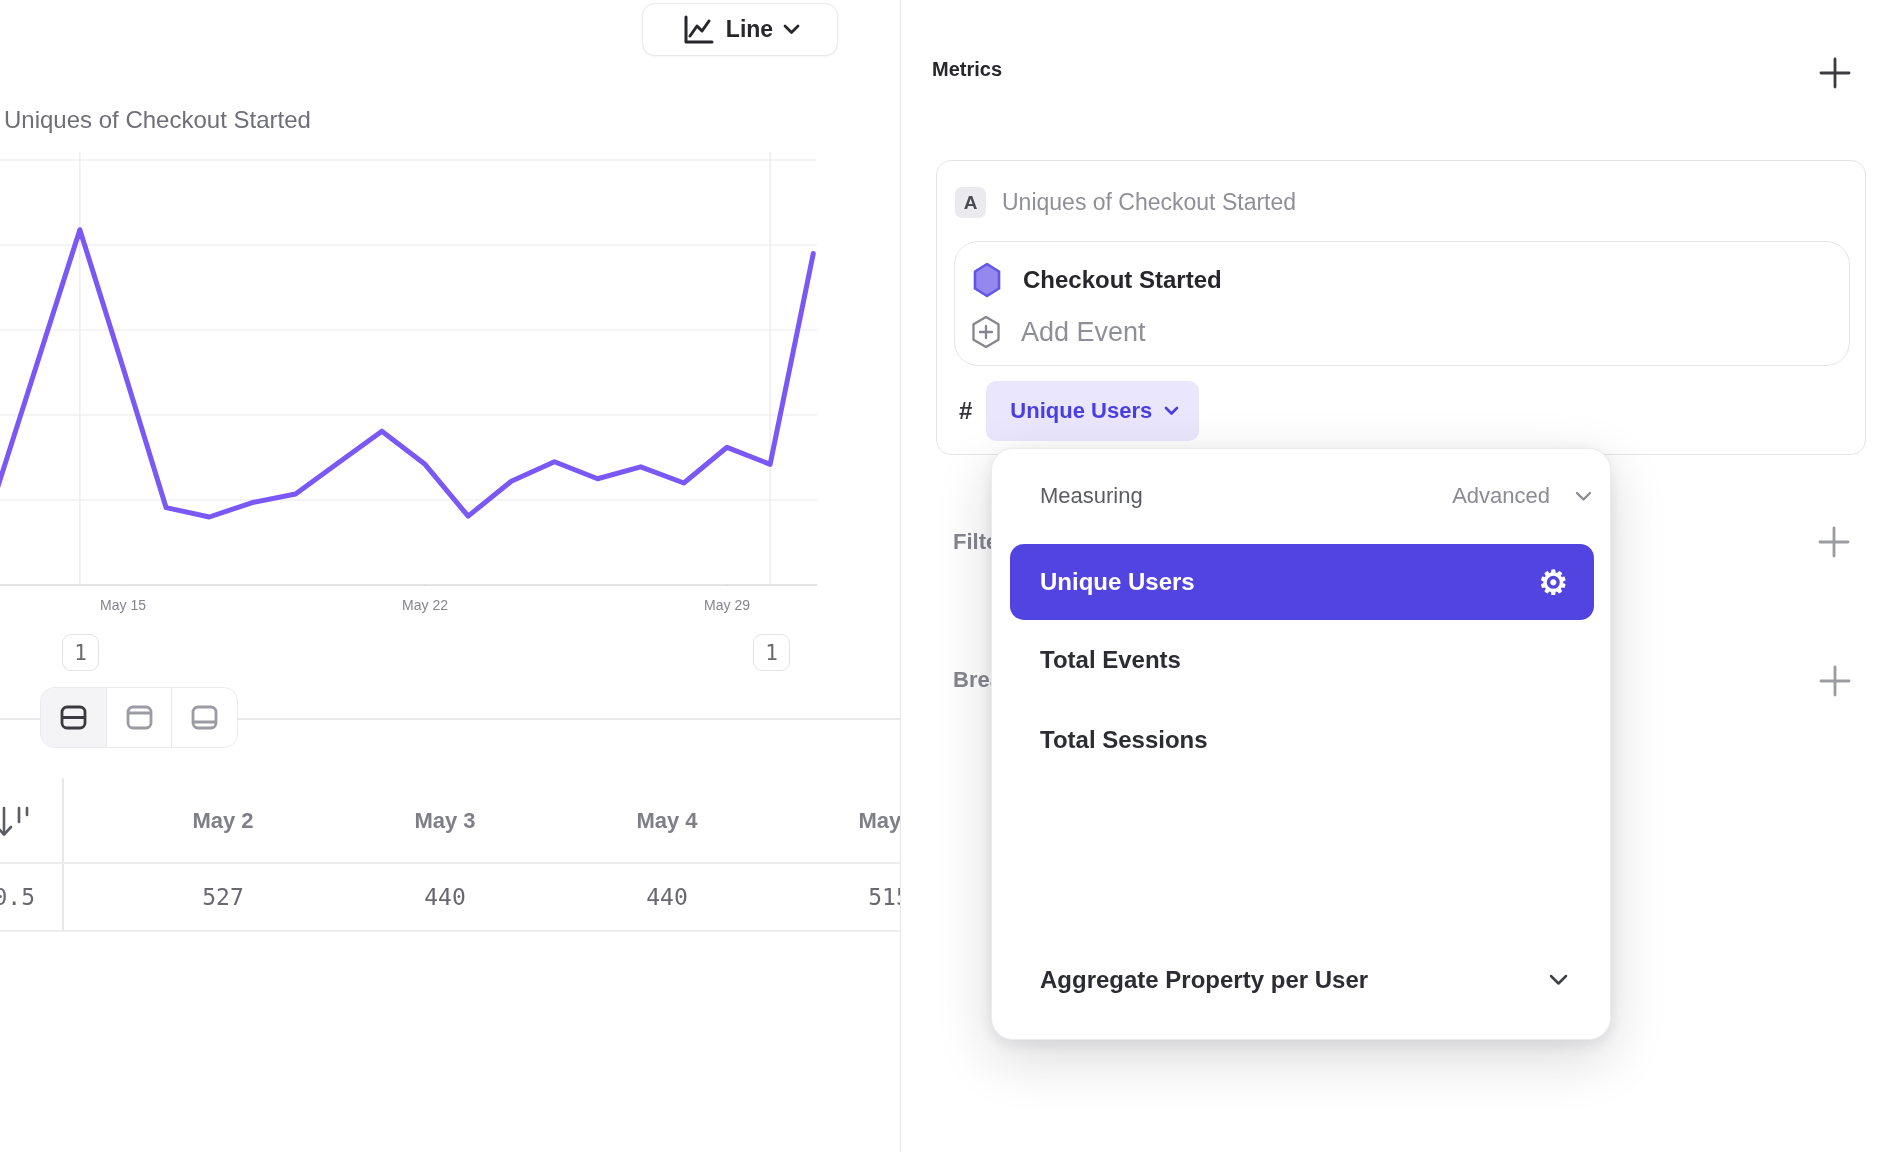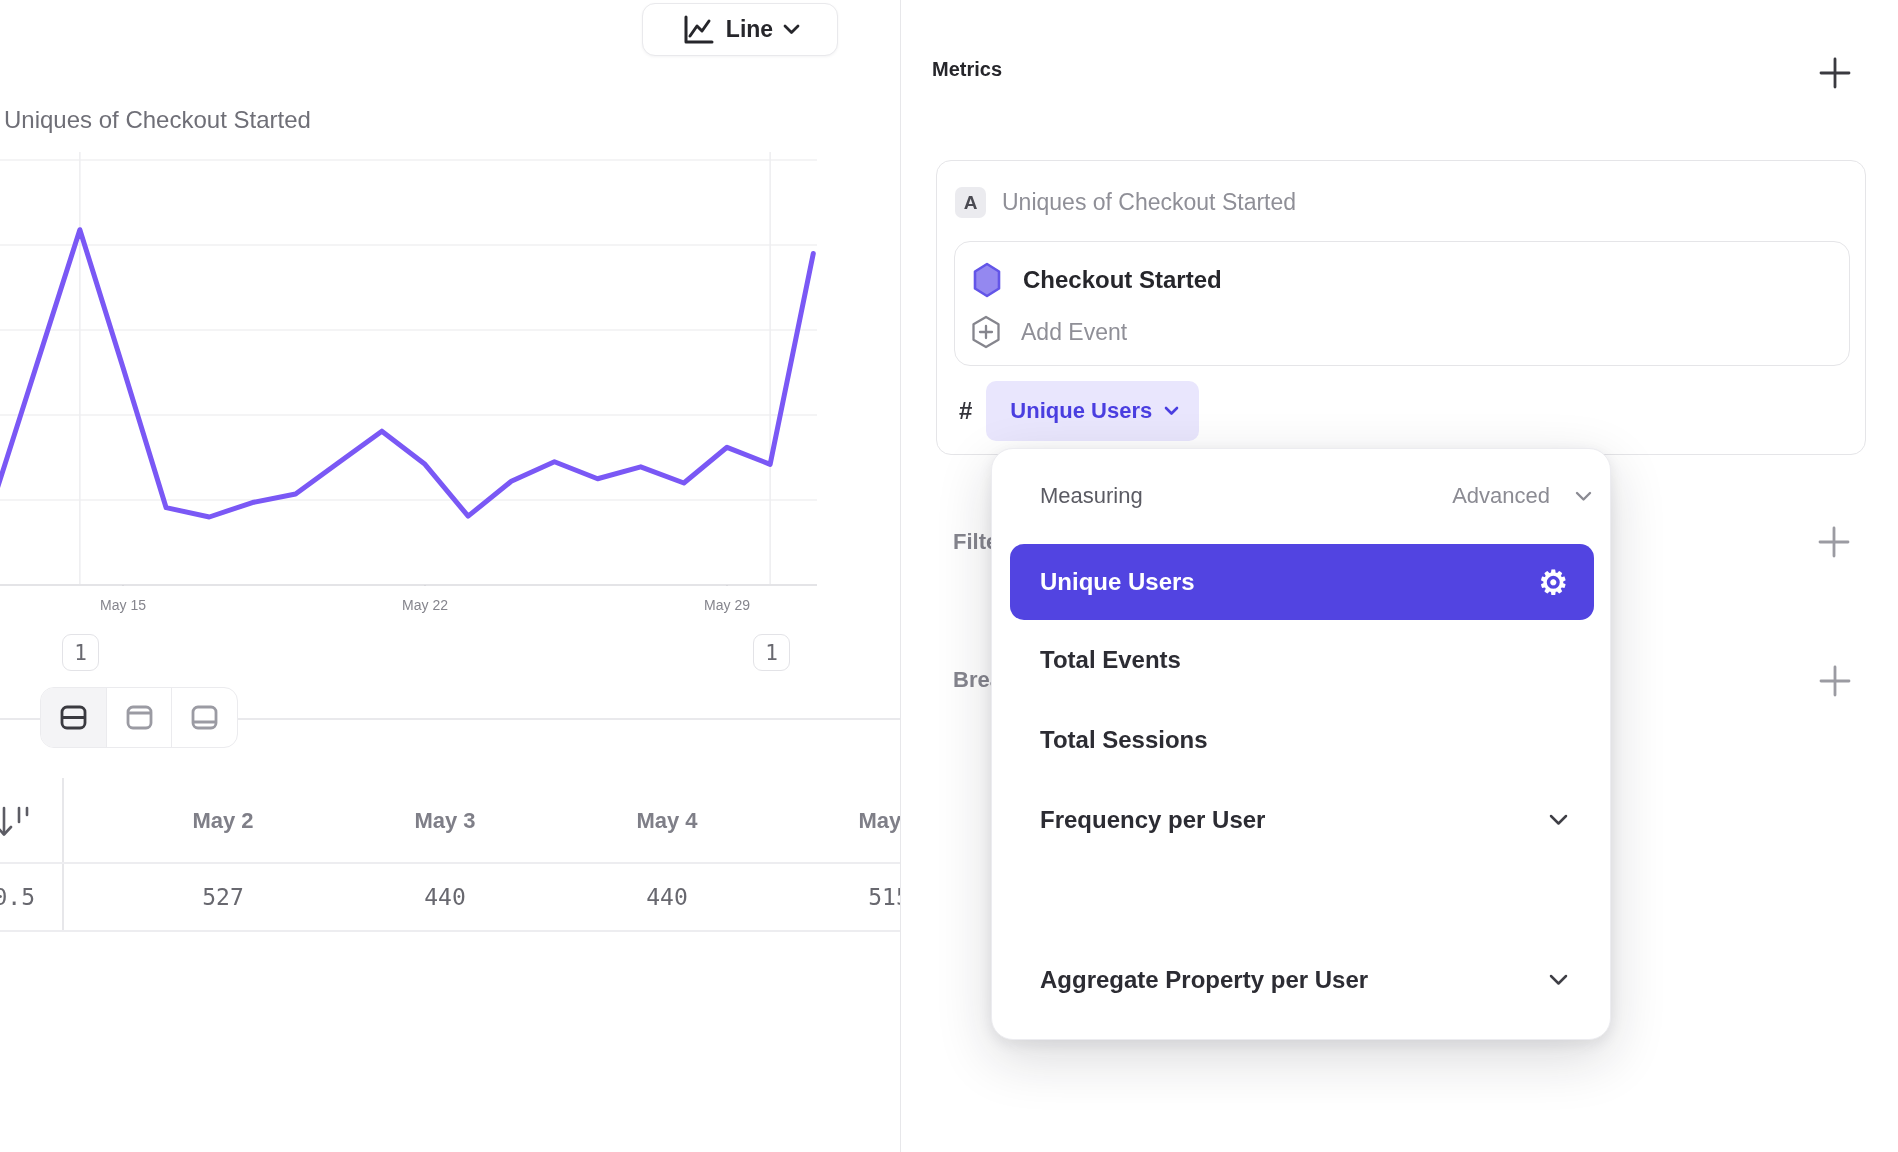--- a/index.html
+++ b/index.html
@@ -53,25 +53,25 @@
 
   .metrics-title { left:31px; top:58px; font-size:20px; font-weight:700; color:#26262b; }
 
   .metric-card { left:35px; top:160px; width:930px; height:295px;
     border:1.5px solid #e5e5e8; border-radius:15px; background:#fff; }
   .card-head { position:absolute; left:18px; top:26px; display:flex; align-items:center; gap:16px; }
   .a-badge { width:31px; height:31px; background:#ebebef; border-radius:7px; display:flex;
     align-items:center; justify-content:center; font-size:19px; font-weight:700; color:#4a4a52; }
   .card-label { font-size:23px; color:#8f8f97; }
   .event-card { position:absolute; left:17px; top:80px; width:896px; height:125px;
-    border:1.5px solid #e5e5e8; border-radius:16px; background:#fff; }
+    border:1.5px solid #e5e5e8; border-radius:24px; background:#fff; }
   .event-row { position:absolute; left:18px; top:14px; height:48px; display:flex; align-items:center; gap:22px; cursor:pointer; }
   .event-name { font-size:24px; font-weight:600; color:#26262b; }
   .add-row { position:absolute; left:16px; top:66px; height:48px; display:flex; align-items:center; gap:20px; cursor:pointer; }
-  .add-label { font-size:23px; font-weight:500; color:#8f8f97; }
+  .add-label { font-size:27px; font-weight:500; color:#8f8f97; }
   .measure-row { position:absolute; left:22px; top:220px; display:flex; align-items:center; gap:14px; }
   .hash { font-size:24px; font-weight:700; color:#33333a; }
   .pill { height:60px; padding:0 20px 0 24px; border-radius:10px; display:flex; align-items:center;
     gap:12px; cursor:pointer; }
   .pill span { font-size:22px; font-weight:700; }
 
   .section-label { font-size:22px; font-weight:700; color:#85858e; }
   .plus-btn { cursor:pointer; }
 
   
@@ -243,26 +243,20 @@
     <div class="dd-item selected" id="dd-selected" style="top: 95px; background: rgb(82, 68, 225);">
       <span>Unique Users</span>
       <span class="gear">⚙</span>
     </div>
     <div class="dd-item" style="top:171px;">
       <span>Total Events</span>
     </div>
     <div class="dd-item" style="top:251px;">
       <span>Total Sessions</span>
     </div>
-    <div class="dd-item" style="top:331px;">
-      <span>Frequency per User</span>
-      <svg width="19" height="12" viewBox="0 0 19 12">
-        <polyline points="2,2 9.5,9.5 17,2" fill="none" stroke="#3f3f46" stroke-width="2.5" stroke-linecap="round" stroke-linejoin="round"></polyline>
-      </svg>
-    </div>
     <div class="dd-item" style="top:491px;">
       <span>Aggregate Property per User</span>
       <svg width="19" height="12" viewBox="0 0 19 12">
         <polyline points="2,2 9.5,9.5 17,2" fill="none" stroke="#3f3f46" stroke-width="2.5" stroke-linecap="round" stroke-linejoin="round"></polyline>
       </svg>
     </div>
   </div>
 </div>
 
 </body></html>

